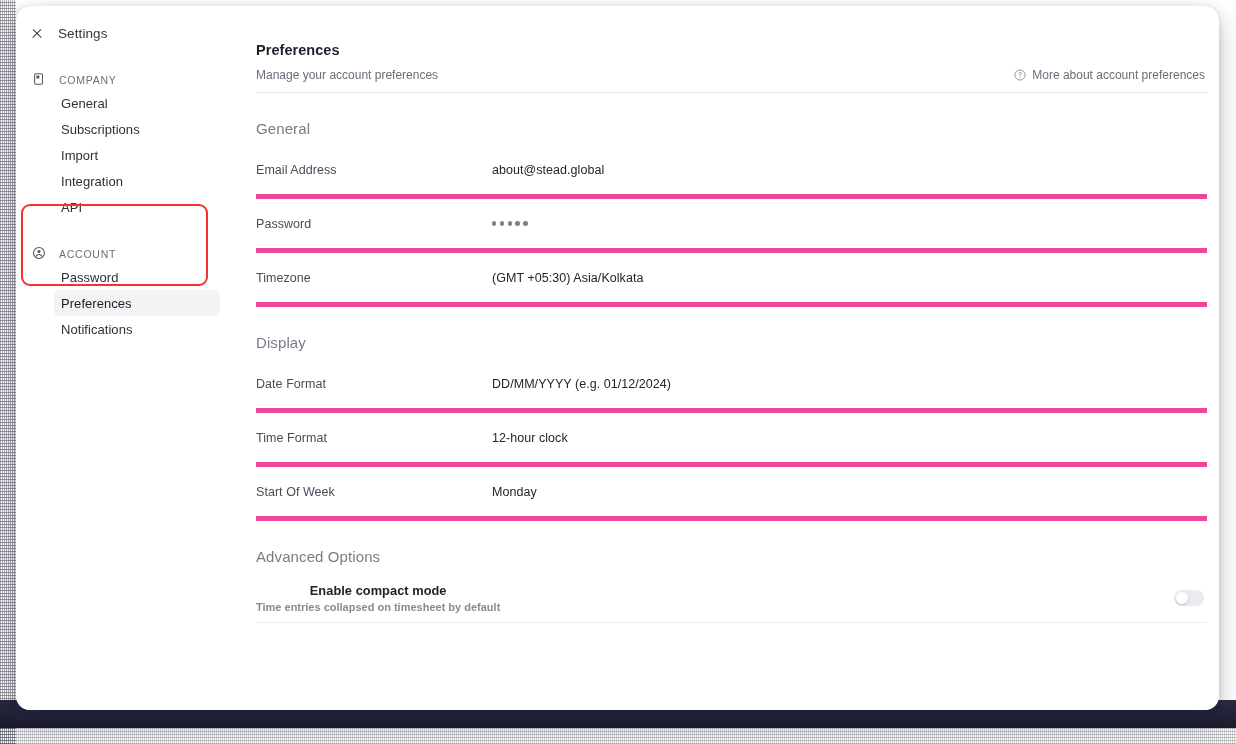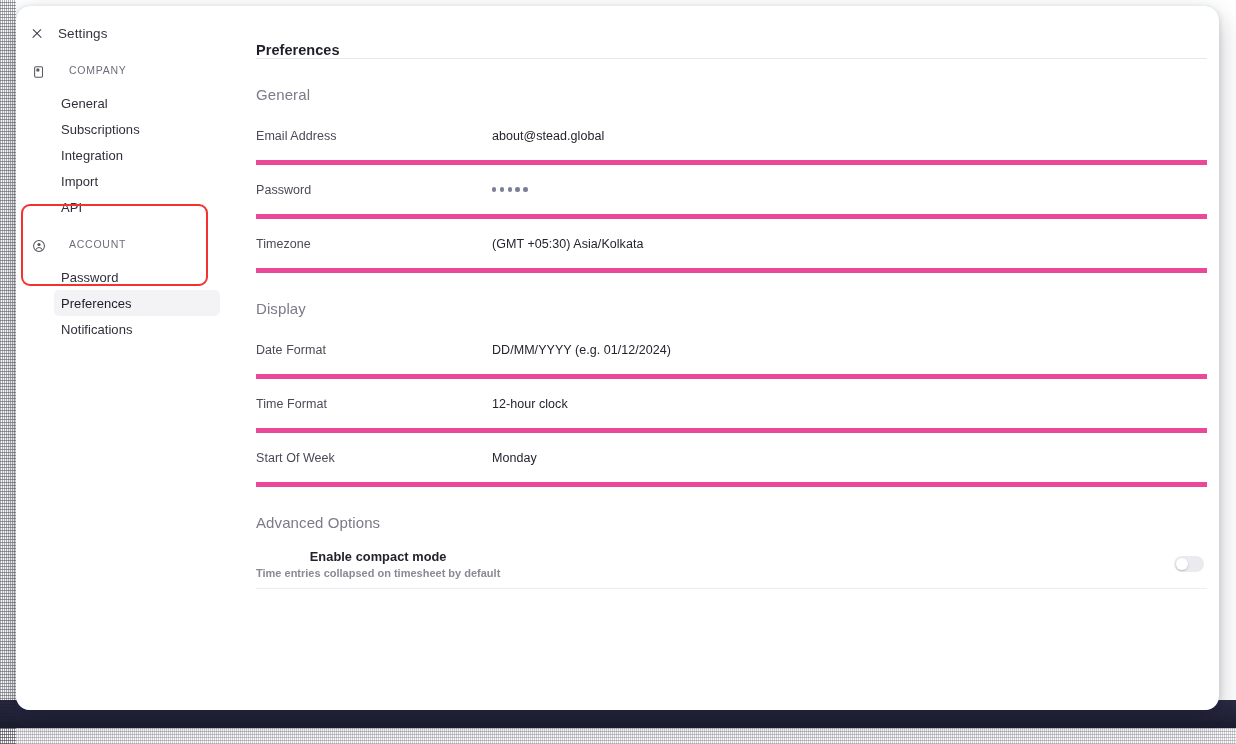--- a/index.html
+++ b/index.html
@@ -99,22 +99,22 @@
   .close-x::after  { transform: rotate(-45deg); }
   .title-text {
     font-size: 13.5px;
     color: #34343f;
     letter-spacing: .1px;
   }
 
   .nav-group { margin-top: 14px; }
   .group-header {
     display: flex;
-    align-items: flex-start;
-    gap: 23px;
+    align-items: flex-end;
+    gap: 13px;
     padding-left: 15px;
     height: 22px;
   }
   .group-header .g-icon {
     width: 15px; height: 15px;
     flex: 0 0 15px;
     display: flex; align-items: center; justify-content: center;
   }
   .group-label {
     font-size: 10.5px;
@@ -311,24 +311,24 @@
         </span>
         <span class="group-label">COMPANY</span>
       </div>
       <div class="nav-item first">
         <span>General</span>
       </div>
       <div class="nav-item">
         <span>Subscriptions</span>
       </div>
       <div class="nav-item">
+        <span>Import</span>
+      </div>
+      <div class="nav-item">
         <span>Integration</span>
-      </div>
-      <div class="nav-item">
-        <span>Import</span>
       </div>
       <div class="nav-item">
         <span>API</span>
       </div>
     </div>
 
     <div class="nav-group" style="margin-top:18px;">
       <div class="group-header">
         <span class="g-icon">
           <svg width="14" height="14" viewBox="0 0 16 16">
@@ -351,20 +351,33 @@
     </div>
 
     <div id="account-highlight"></div>
   </div>
 
   <div id="content">
     <div class="content-inner">
 
       <div class="page-title">Preferences</div>
 
+      <div class="subrow">
+        <div class="page-subtitle">Manage your account preferences</div>
+        <div class="help-link">
+          <span class="q-icon">
+            <svg width="12" height="12" viewBox="0 0 14 14">
+              <circle cx="7" cy="7" r="5.9" fill="none" stroke="#86868f" stroke-width="1"></circle>
+              <path d="M5.6 5.4c0-.9.7-1.4 1.5-1.4.9 0 1.5.5 1.5 1.3 0 1.1-1.4 1.1-1.4 2.2" fill="none" stroke="#86868f" stroke-width="1" stroke-linecap="round"></path>
+              <circle cx="7" cy="9.8" r=".65" fill="#86868f"></circle>
+            </svg>
+          </span>
+          <span>More about account preferences</span>
+        </div>
+      </div>
 
       <div class="hdr-divider"></div>
 
       <div class="section-title">General</div>
 
       <div class="row">
         <div class="row-label">Email Address</div>
         <div class="row-value">about@stead.global</div>
       </div>
 

